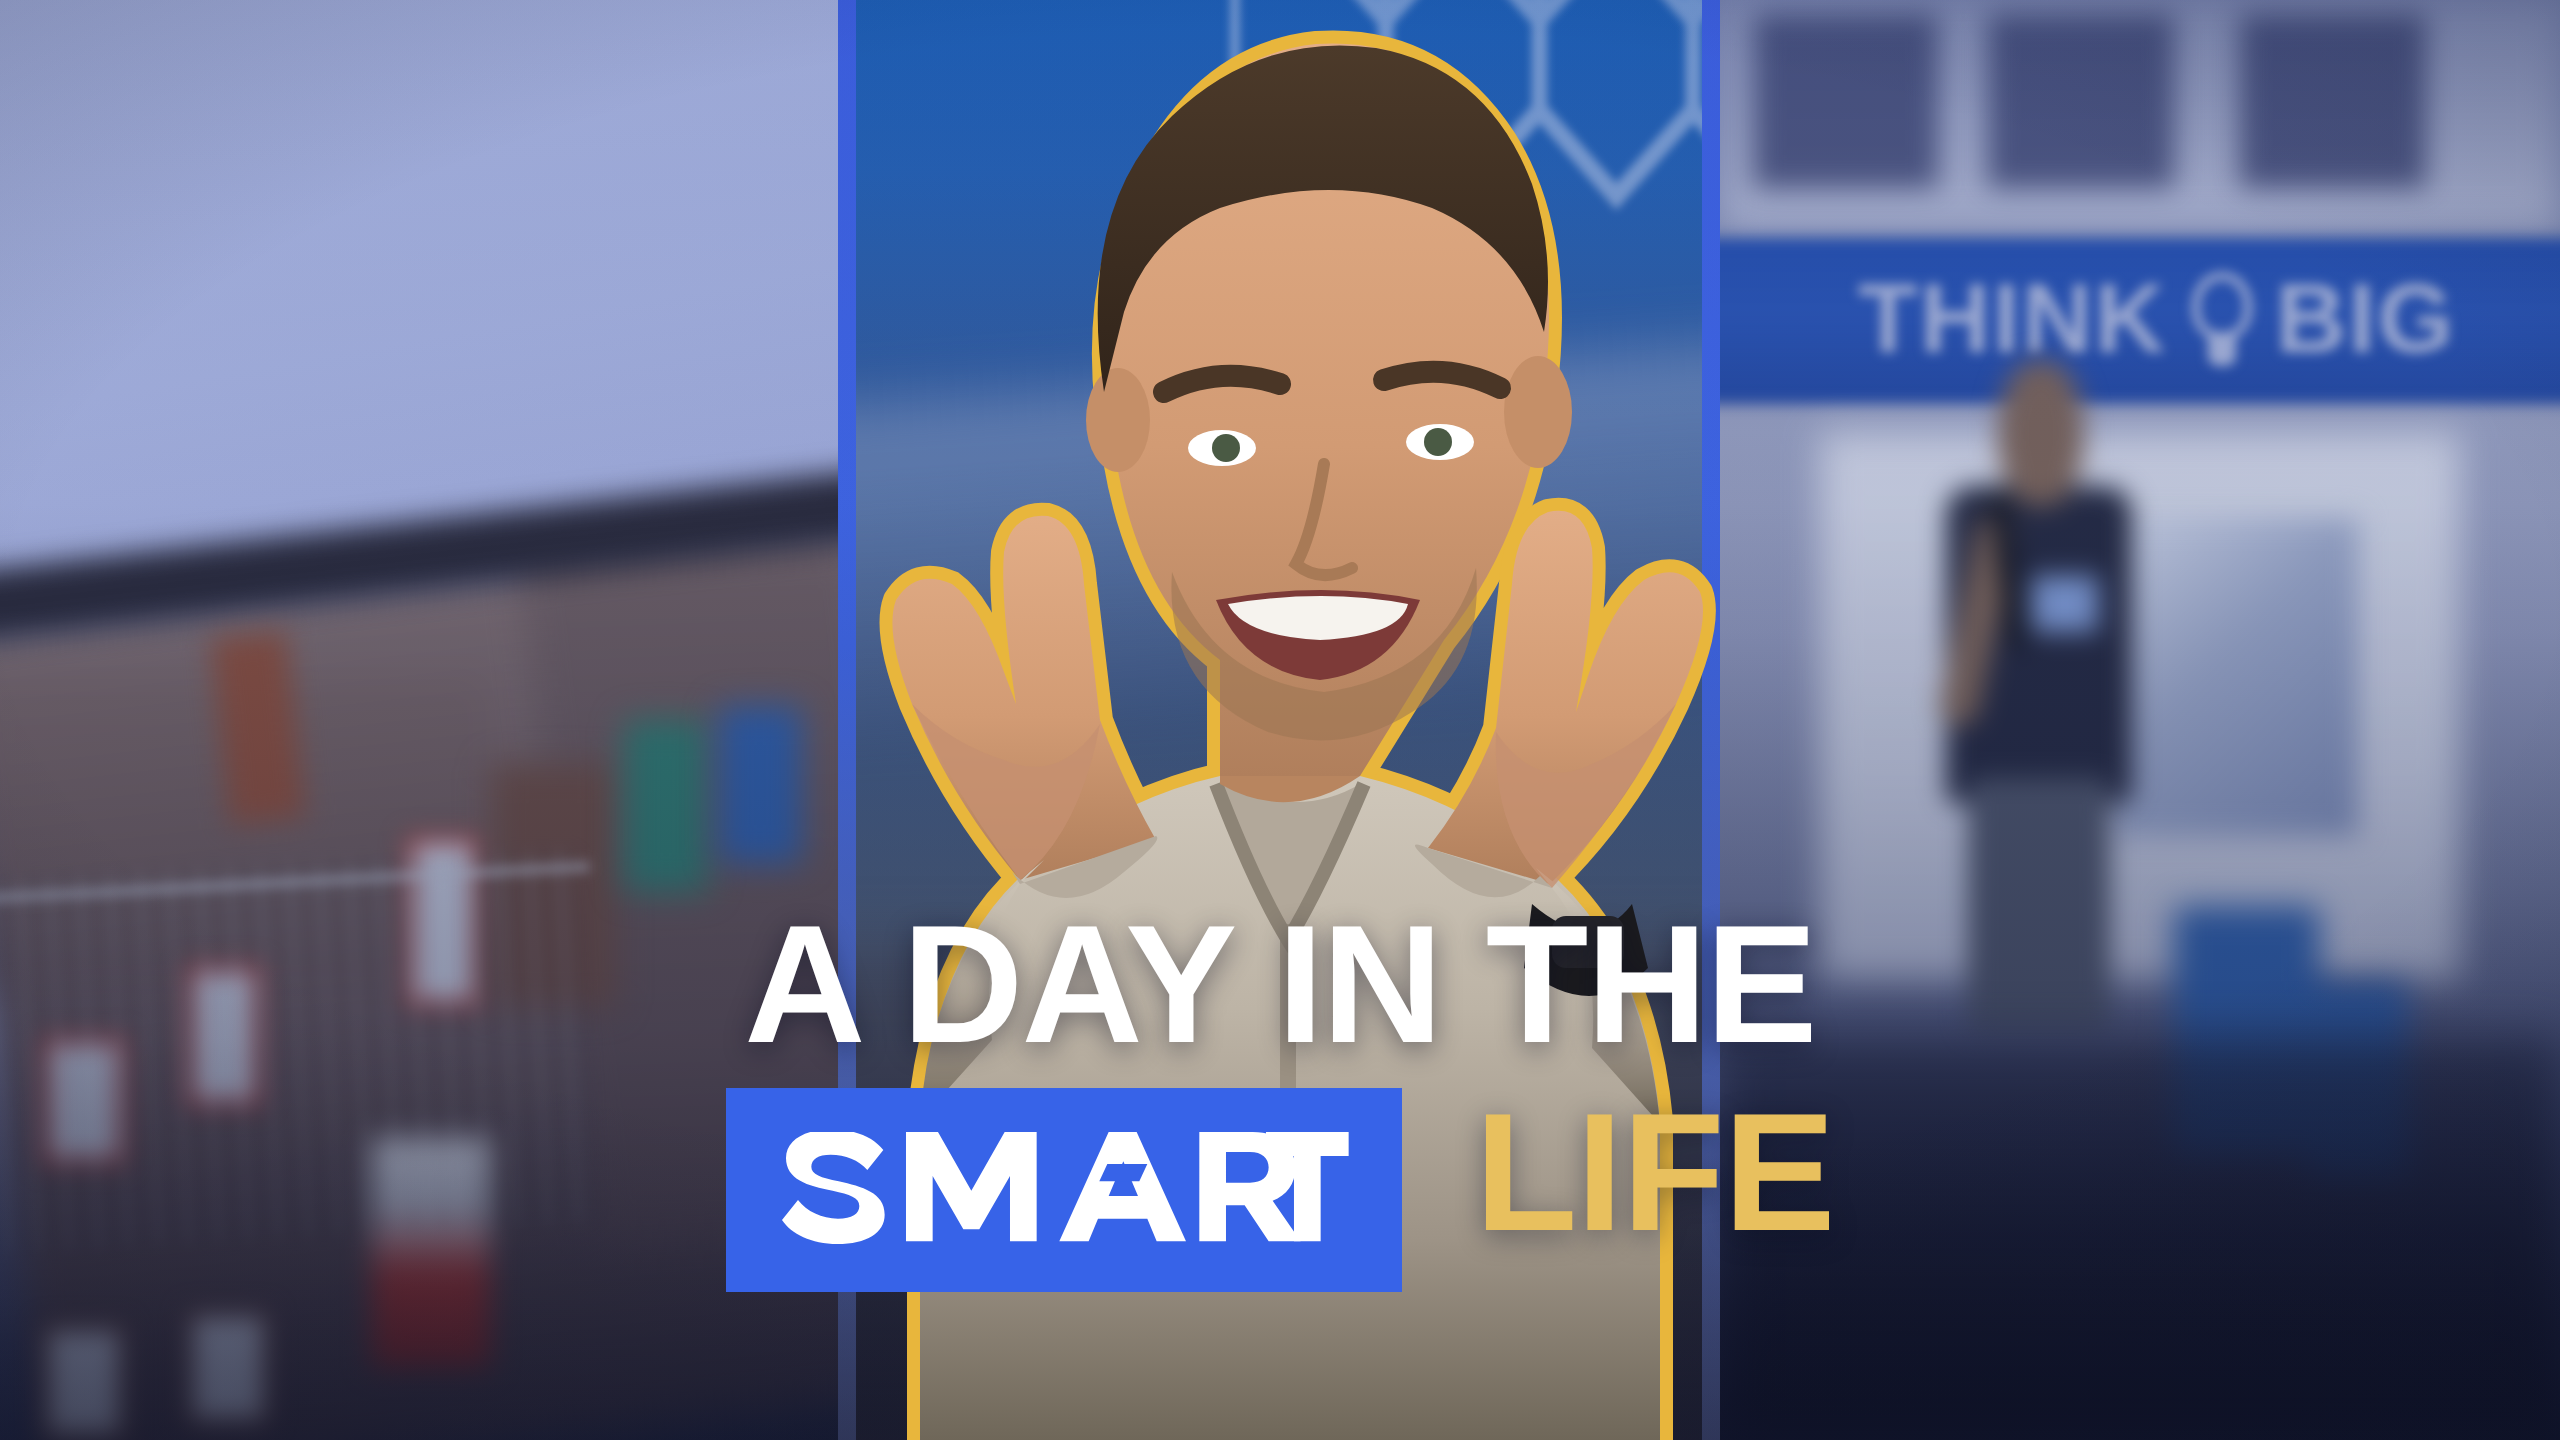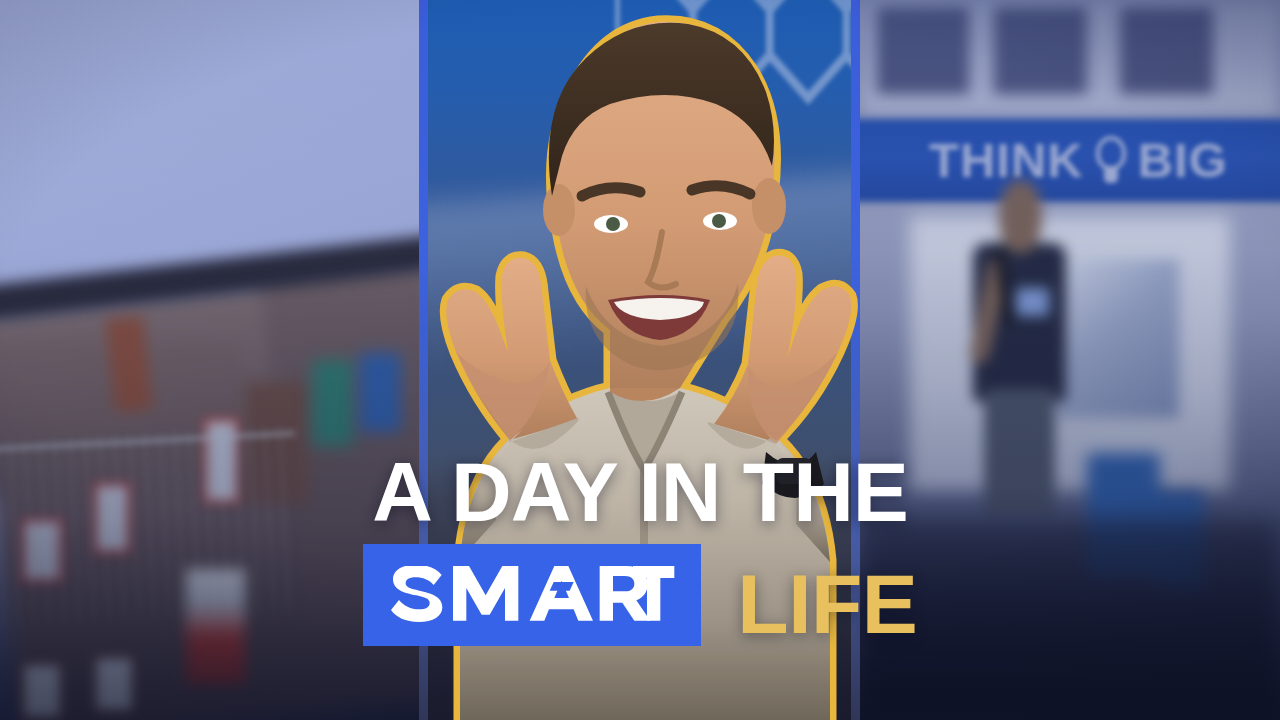--- a/index.html
+++ b/index.html
@@ -199,21 +199,21 @@
     font-size:84px;
     line-height:.96;
     letter-spacing:-1px;
     color:#ffffff;
     white-space:nowrap;
     text-shadow:0 3px 14px rgba(8,12,30,.45);
     font-family:"Liberation Sans",sans-serif;
   }
   .line2{
     margin-top:11px;
-    display:flex;align-items:flex-end;gap:0px;
+    display:flex;align-items:flex-start;gap:0px;
     white-space:nowrap;
   }
   .smart-box{
     background:#3763e8;
     display:flex;align-items:center;justify-content:center;
     padding:16px 26px 18px 26px;
     height:102px;
     box-sizing:border-box;
   }
   .smart-logo{display:block;height:56px;width:auto;}

